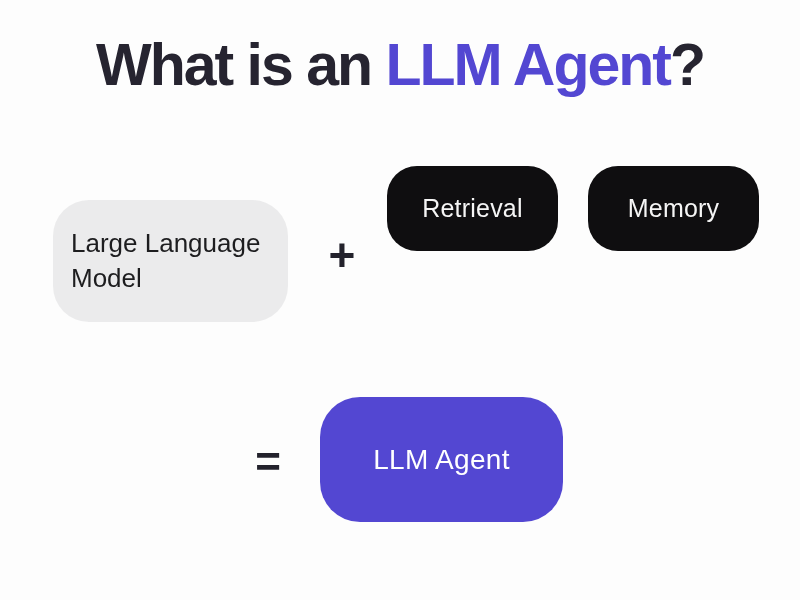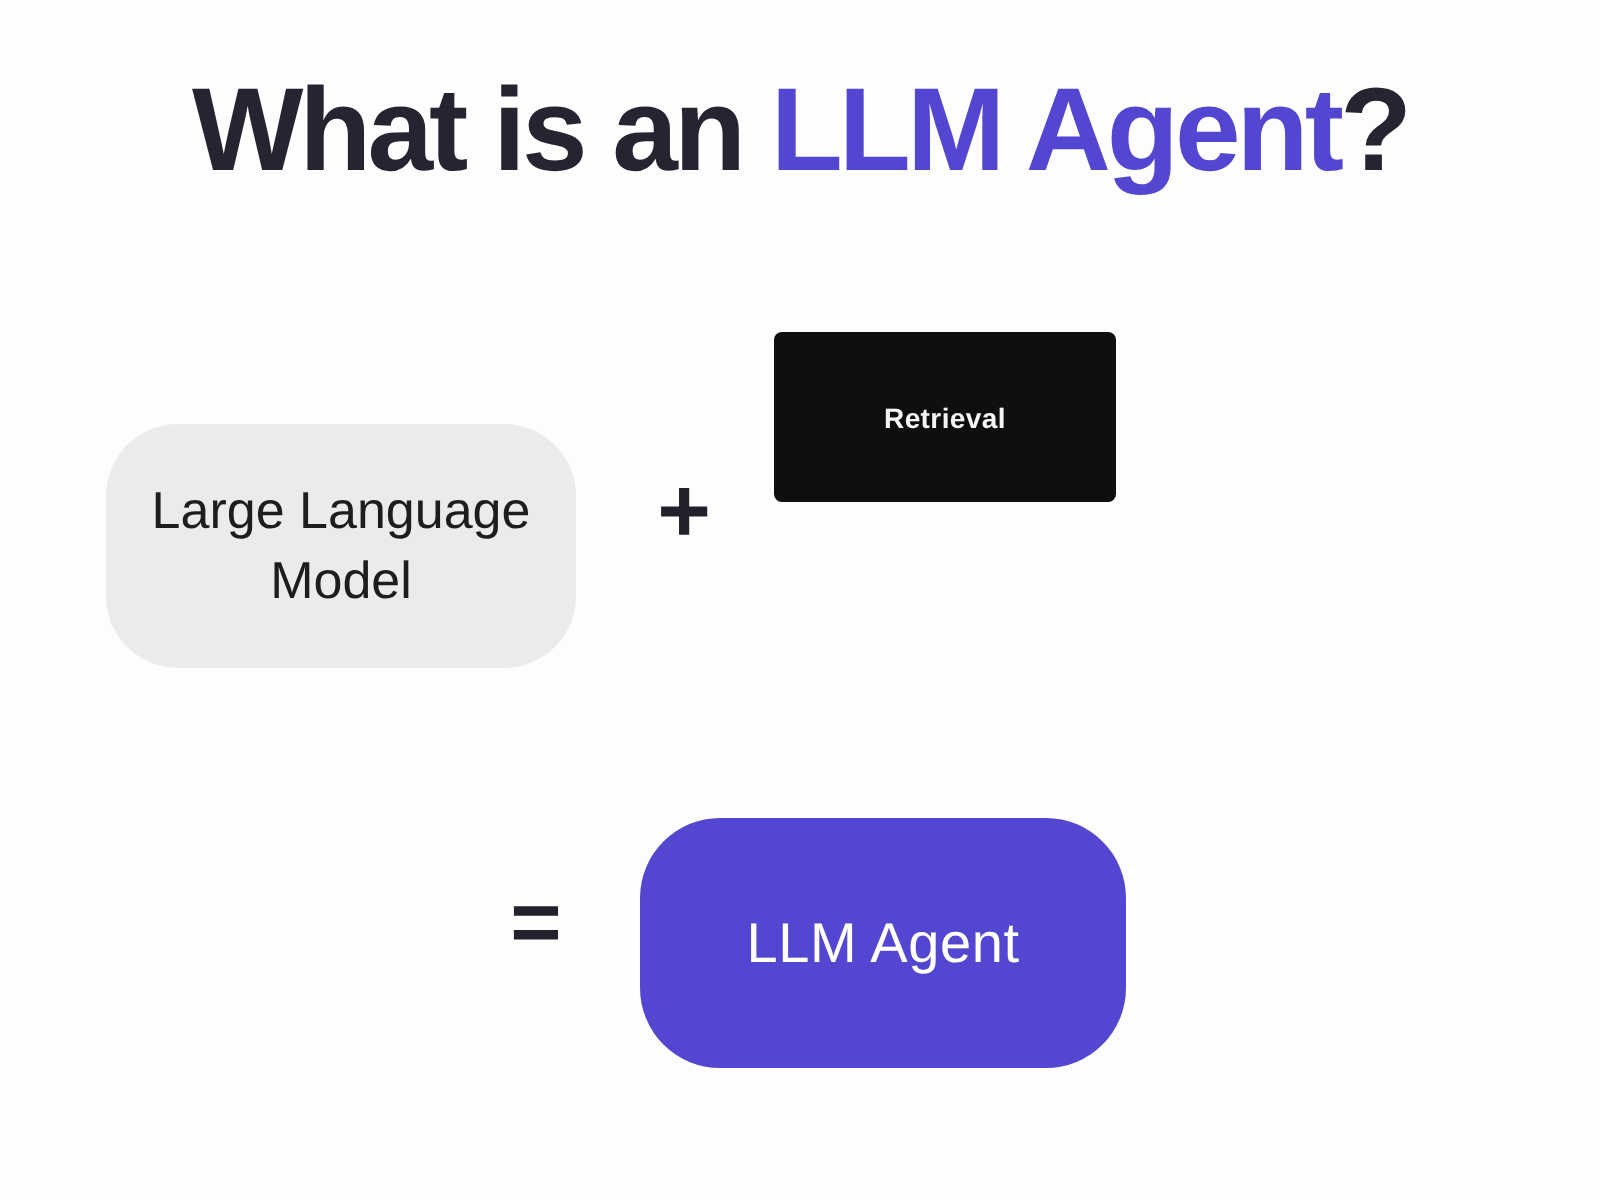--- a/index.html
+++ b/index.html
@@ -39,23 +39,22 @@
     color: var(--title-text);
   }
   .title .accent {
     color: var(--accent-purple);
   }
   .pill {
     position: absolute;
     display: flex;
     align-items: center;
     justify-content: center;
-    text-align: center;
+    text-align: left;
     box-sizing: border-box;
-    margin-top: 12px;
   }
   .pill-input {
     left: 53px;
     top: 200px;
     width: 235px;
     height: 122px;
     border-radius: 36px;
     background: var(--input-box-bg);
     color: var(--input-box-text);
     font-size: 26px;
@@ -93,25 +92,25 @@
     grid-template-columns: 171px 171px;
     grid-template-rows: 85px 85px;
     column-gap: 30px;
     row-gap: 29px;
   }
   .pill-capability {
     position: static;
     display: flex;
     align-items: center;
     justify-content: center;
-    border-radius: 4px;
+    border-radius: 30px;
     background: var(--capability-box-bg);
     color: var(--capability-box-text);
-    font-size: 14px;
-    font-weight: 700;
+    font-size: 25px;
+    font-weight: 400;
     letter-spacing: 0.2px;
   }
   .pill-result {
     left: 320px;
     top: 397px;
     width: 243px;
     height: 125px;
     border-radius: 40px;
     background: var(--accent-purple);
     color: var(--result-box-text);
@@ -126,19 +125,20 @@
 <div class="canvas">
 
   <h1 class="title"><span>What is an </span><span class="accent">LLM Agent</span><span>?</span></h1>
 
   <div class="pill pill-input">Large Language Model</div>
 
   <div class="operator operator-plus">+</div>
 
   <div class="capability-grid">
     <div class="pill-capability">Retrieval</div>
+    <div class="pill-capability">Memory</div>
   </div>
 
   <div class="operator operator-equals">=</div>
 
   <div class="pill pill-result">LLM Agent</div>
 
 </div>
 
 </body></html>

